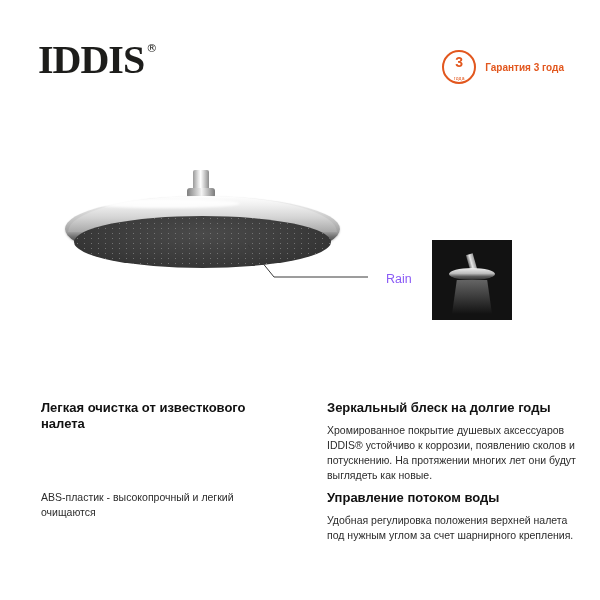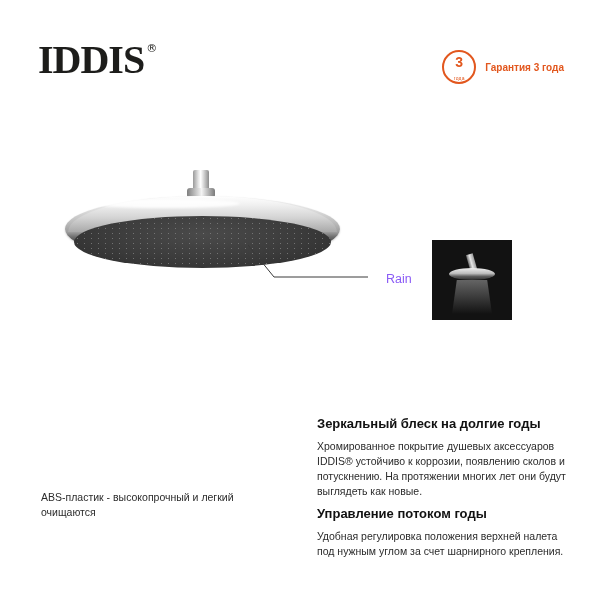--- a/index.html
+++ b/index.html
@@ -226,21 +226,21 @@
     background: linear-gradient(to bottom, rgba(200,200,200,.45), rgba(120,120,120,0));
     clip-path: polygon(12% 0, 88% 0, 100% 100%, 0 100%);
   }
 
   
   .col {
     position: absolute;
     width: 250px;
   }
   .col-left { left: 41px; }
-  .col-right { left: 317px; margin-top: 16px; }
+  .col-right { left: 327px; }
   .block-title {
     font-size: 13px;
     font-weight: bold;
     color: #111111;
     margin: 0 0 7px 0;
     line-height: 16px;
   }
   .block-body {
     font-size: 10.5px;
     line-height: 15px;
@@ -288,29 +288,30 @@
   </div>
   <div class="callout-label">Rain</div>
 
   <div class="inset-photo">
     <div class="inset-arm"></div>
     <div class="inset-head"></div>
     <div class="inset-spray"></div>
   </div>
 
   <div class="col col-left row1">
+    <p class="block-title">Легкая очистка от известкового налета</p>
   </div>
 
   <div class="col col-right row1">
     <p class="block-title">Зеркальный блеск на долгие годы</p>
     <p class="block-body">Хромированное покрытие душевых аксессуаров IDDIS® устойчиво к коррозии, появлению сколов и потускнению. На протяжении многих лет они будут выглядеть как новые.</p>
   </div>
 
   <div class="col col-left row2">
     <p class="block-body">ABS-пластик - высокопрочный и легкий очищаются</p>
   </div>
 
   <div class="col col-right row2">
-    <p class="block-title">Управление потоком годы</p>
+    <p class="block-title">Управление потоком воды</p>
     <p class="block-body">Удобная регулировка положения верхней налета под нужным углом за счет шарнирного крепления.</p>
   </div>
 
 </div>
 
 </body></html>

